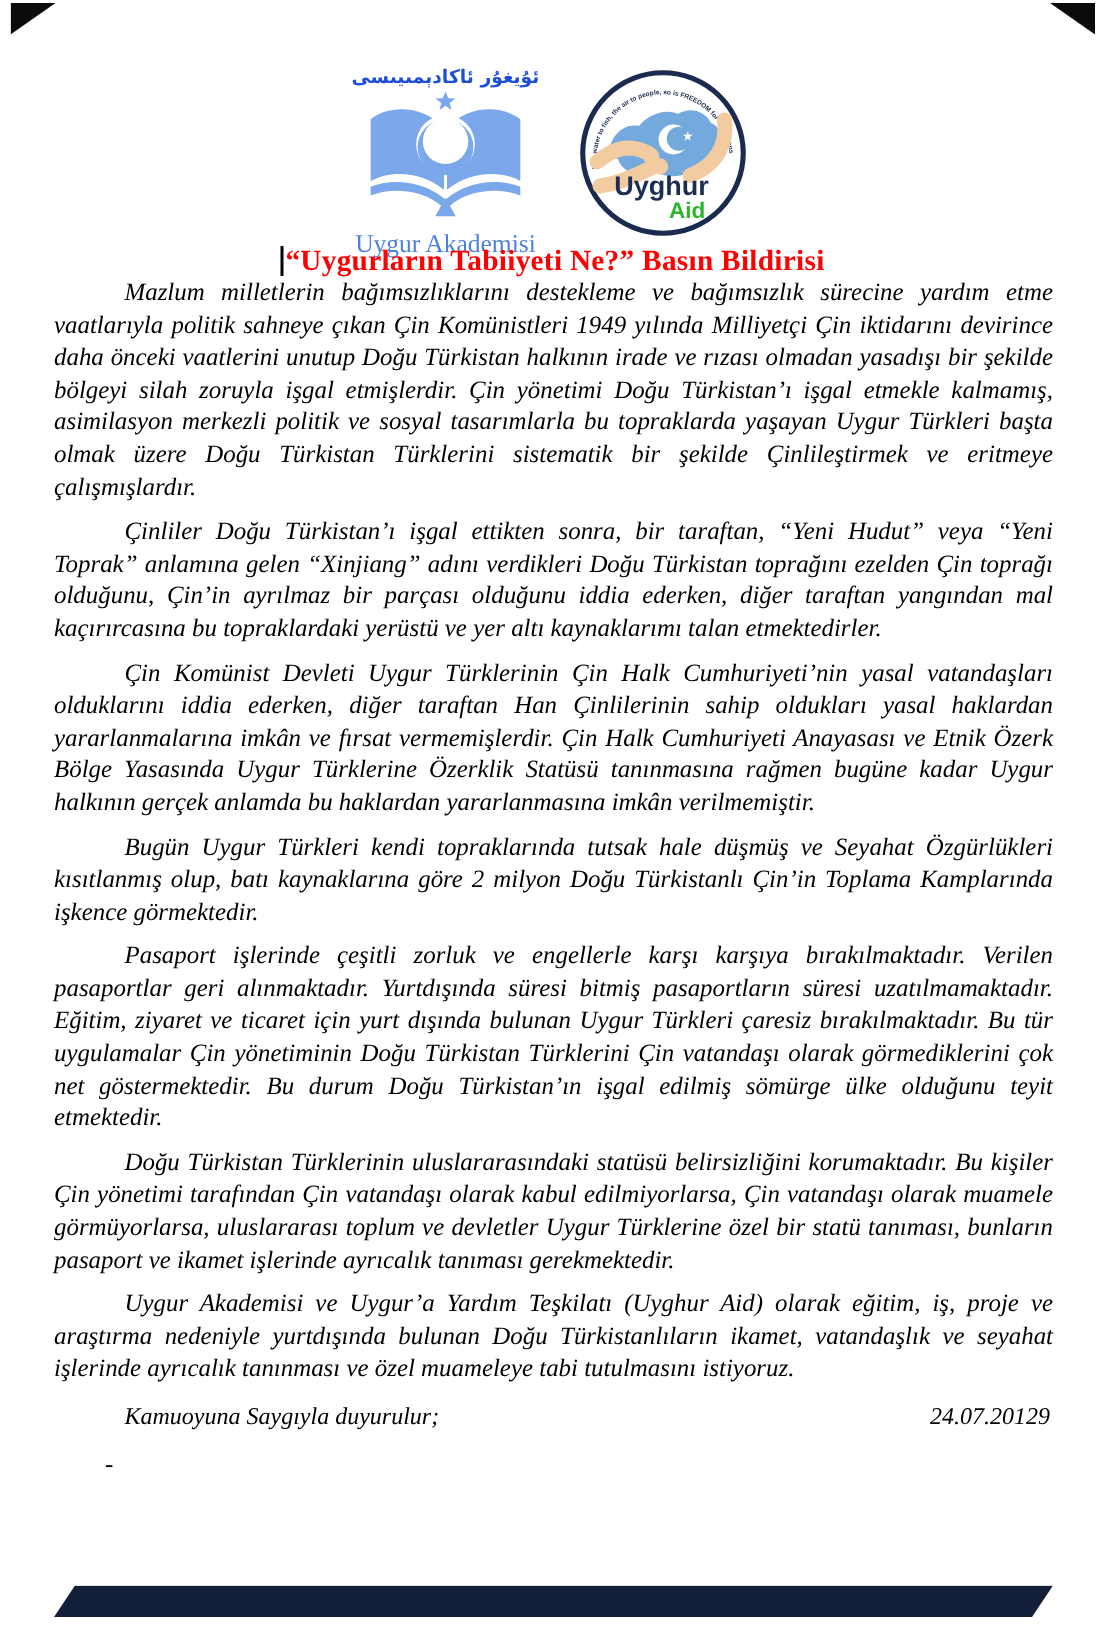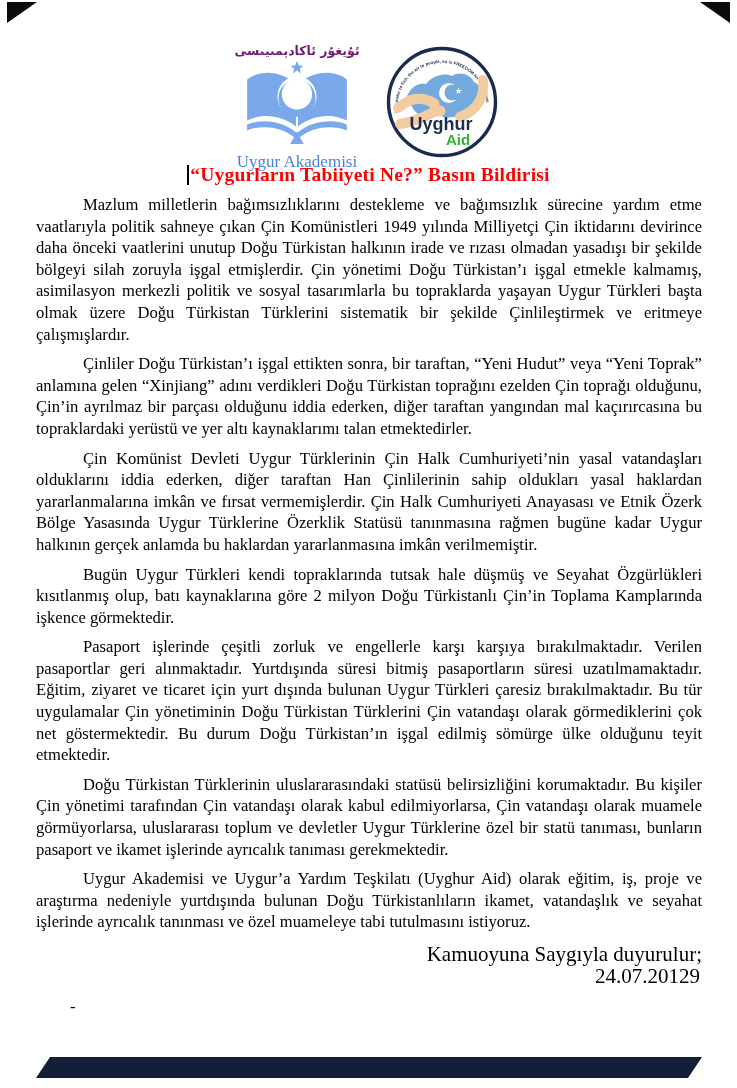--- a/index.html
+++ b/index.html
@@ -12,38 +12,38 @@
   .corner-tl { position:absolute; left:7px; top:2px; width:30px; height:21px;
     background:#0b0b0b; clip-path:polygon(0 0,100% 0,0 100%); }
   .corner-tr { position:absolute; right:7px; top:2px; width:30px; height:21px;
     background:#0b0b0b; clip-path:polygon(0 0,100% 0,100% 100%); }
   .footer-ribbon { position:absolute; left:36px; top:1057px; width:666px; height:21px;
     background:#131f38; clip-path:polygon(14px 0,100% 0,calc(100% - 14px) 100%,0 100%); }
 
   
   .academy-logo { position:absolute; left:226px; top:41px; width:142px; text-align:center; }
   .uyghur-script { direction:rtl; font-family:"DejaVu Sans",sans-serif; font-size:12.5px;
-    font-weight:bold; color:#701a75; line-height:19px; white-space:nowrap; }
+    font-weight:bold; color:#1d4ed8; line-height:19px; white-space:nowrap; }
   .academy-caption { font-size:17px; color:#4d80dd; line-height:18px; margin-top:1px; white-space:nowrap; }
 
   
   .aid-logo { position:absolute; left:386px; top:46px; width:112px; height:112px; }
 
   
   .title-row { position:absolute; left:0; top:164px; width:737px; text-align:center; }
   .title-bar { display:inline-block; width:2px; height:20px; background:#000;
     vertical-align:-4px; margin-right:1px; }
   .title-text { color:#ff0000; font-weight:bold; font-size:19.5px; letter-spacing:0.2px; }
 
   
-  .content { position:absolute; left:36px; top:194px; width:666px; }
+  .content { position:absolute; left:36px; top:184px; width:666px;font-style:italic; }
   .para { margin:0 0 8px 0; text-indent:47px; text-align:justify;
     font-size:16.6px; line-height:21.6px; }
-  .signoff-row { display:flex; justify-content:space-between; align-items:flex-end;
-    margin-top:11px; font-size:21px; line-height:21.6px;flex-direction:column; }
+  .signoff-row { display:flex; justify-content:space-between; align-items:center;
+    margin-top:11px; font-size:16px; line-height:21.6px; }
   .signoff { padding-left:47px; }
   .date { padding-right:2px; }
   .signature-row { display:flex; margin-top:9px; font-size:16.6px; line-height:21.6px; }
   .dash { margin-left:34px; width:25px; }
 </style>
 </head>
 <body>
 
 <div class="page">
 

